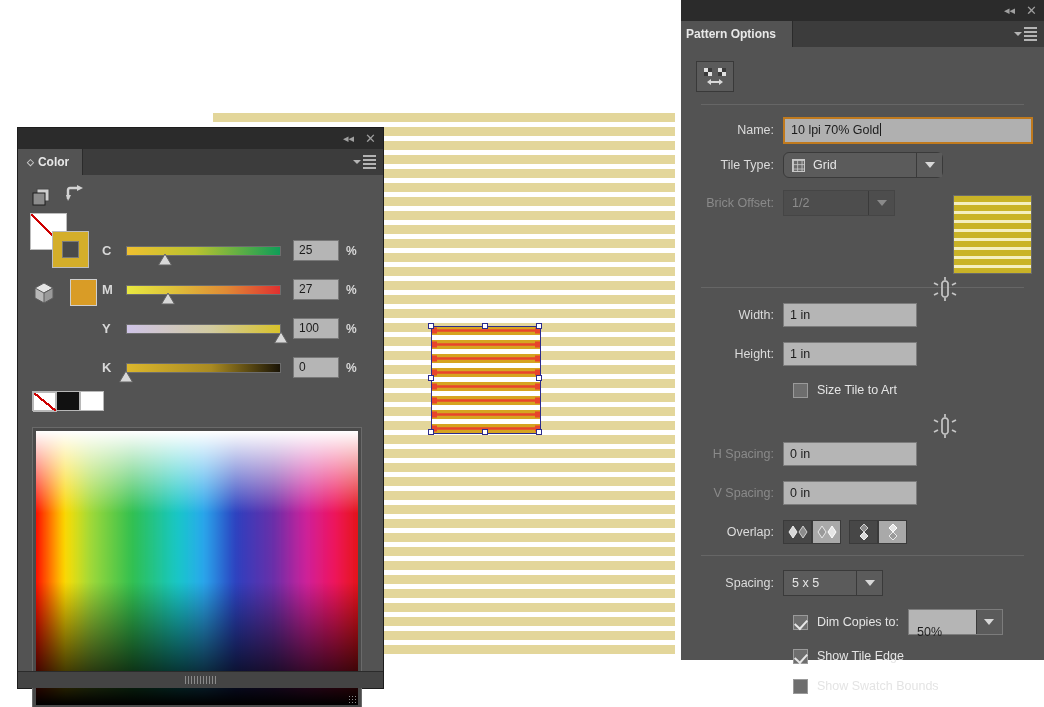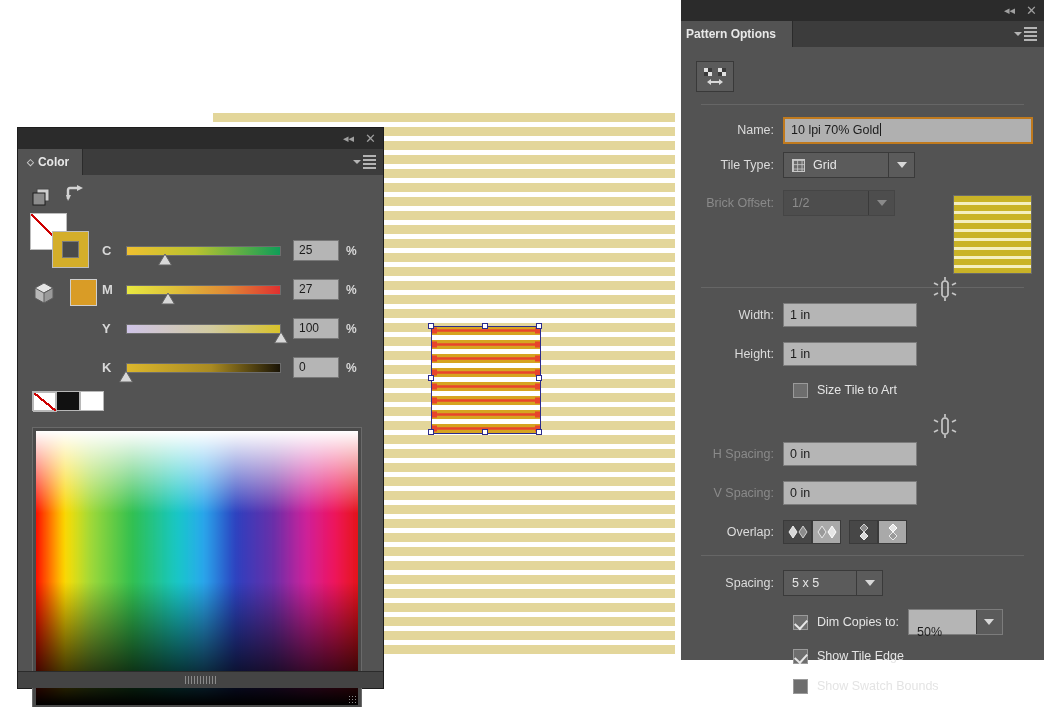--- a/index.html
+++ b/index.html
@@ -516,21 +516,21 @@
 
     <div class="po-row" style="position:absolute;top:68px;left:0;right:0;">
       <span class="po-label">Name:</span>
       <span class="po-field" id="name-field">
         <span>10 lpi 70% Gold</span><span class="caret"></span>
       </span>
     </div>
 
     <div class="po-row" style="position:absolute;top:103px;left:0;right:0;">
       <span class="po-label">Tile Type:</span>
-      <span class="po-select" style="width:132px;">
+      <span class="po-select" style="width:160px;border-radius:6px;">
         <span class="grid-ico"></span>
         <span class="sel-text">Grid</span>
         <span class="sel-arrow">
             <span class="caret-down"></span>
           </span>
       </span>
     </div>
 
     <div class="po-row" style="position:absolute;top:141px;left:0;right:0;">
       <span class="po-label dim">Brick Offset:</span>

